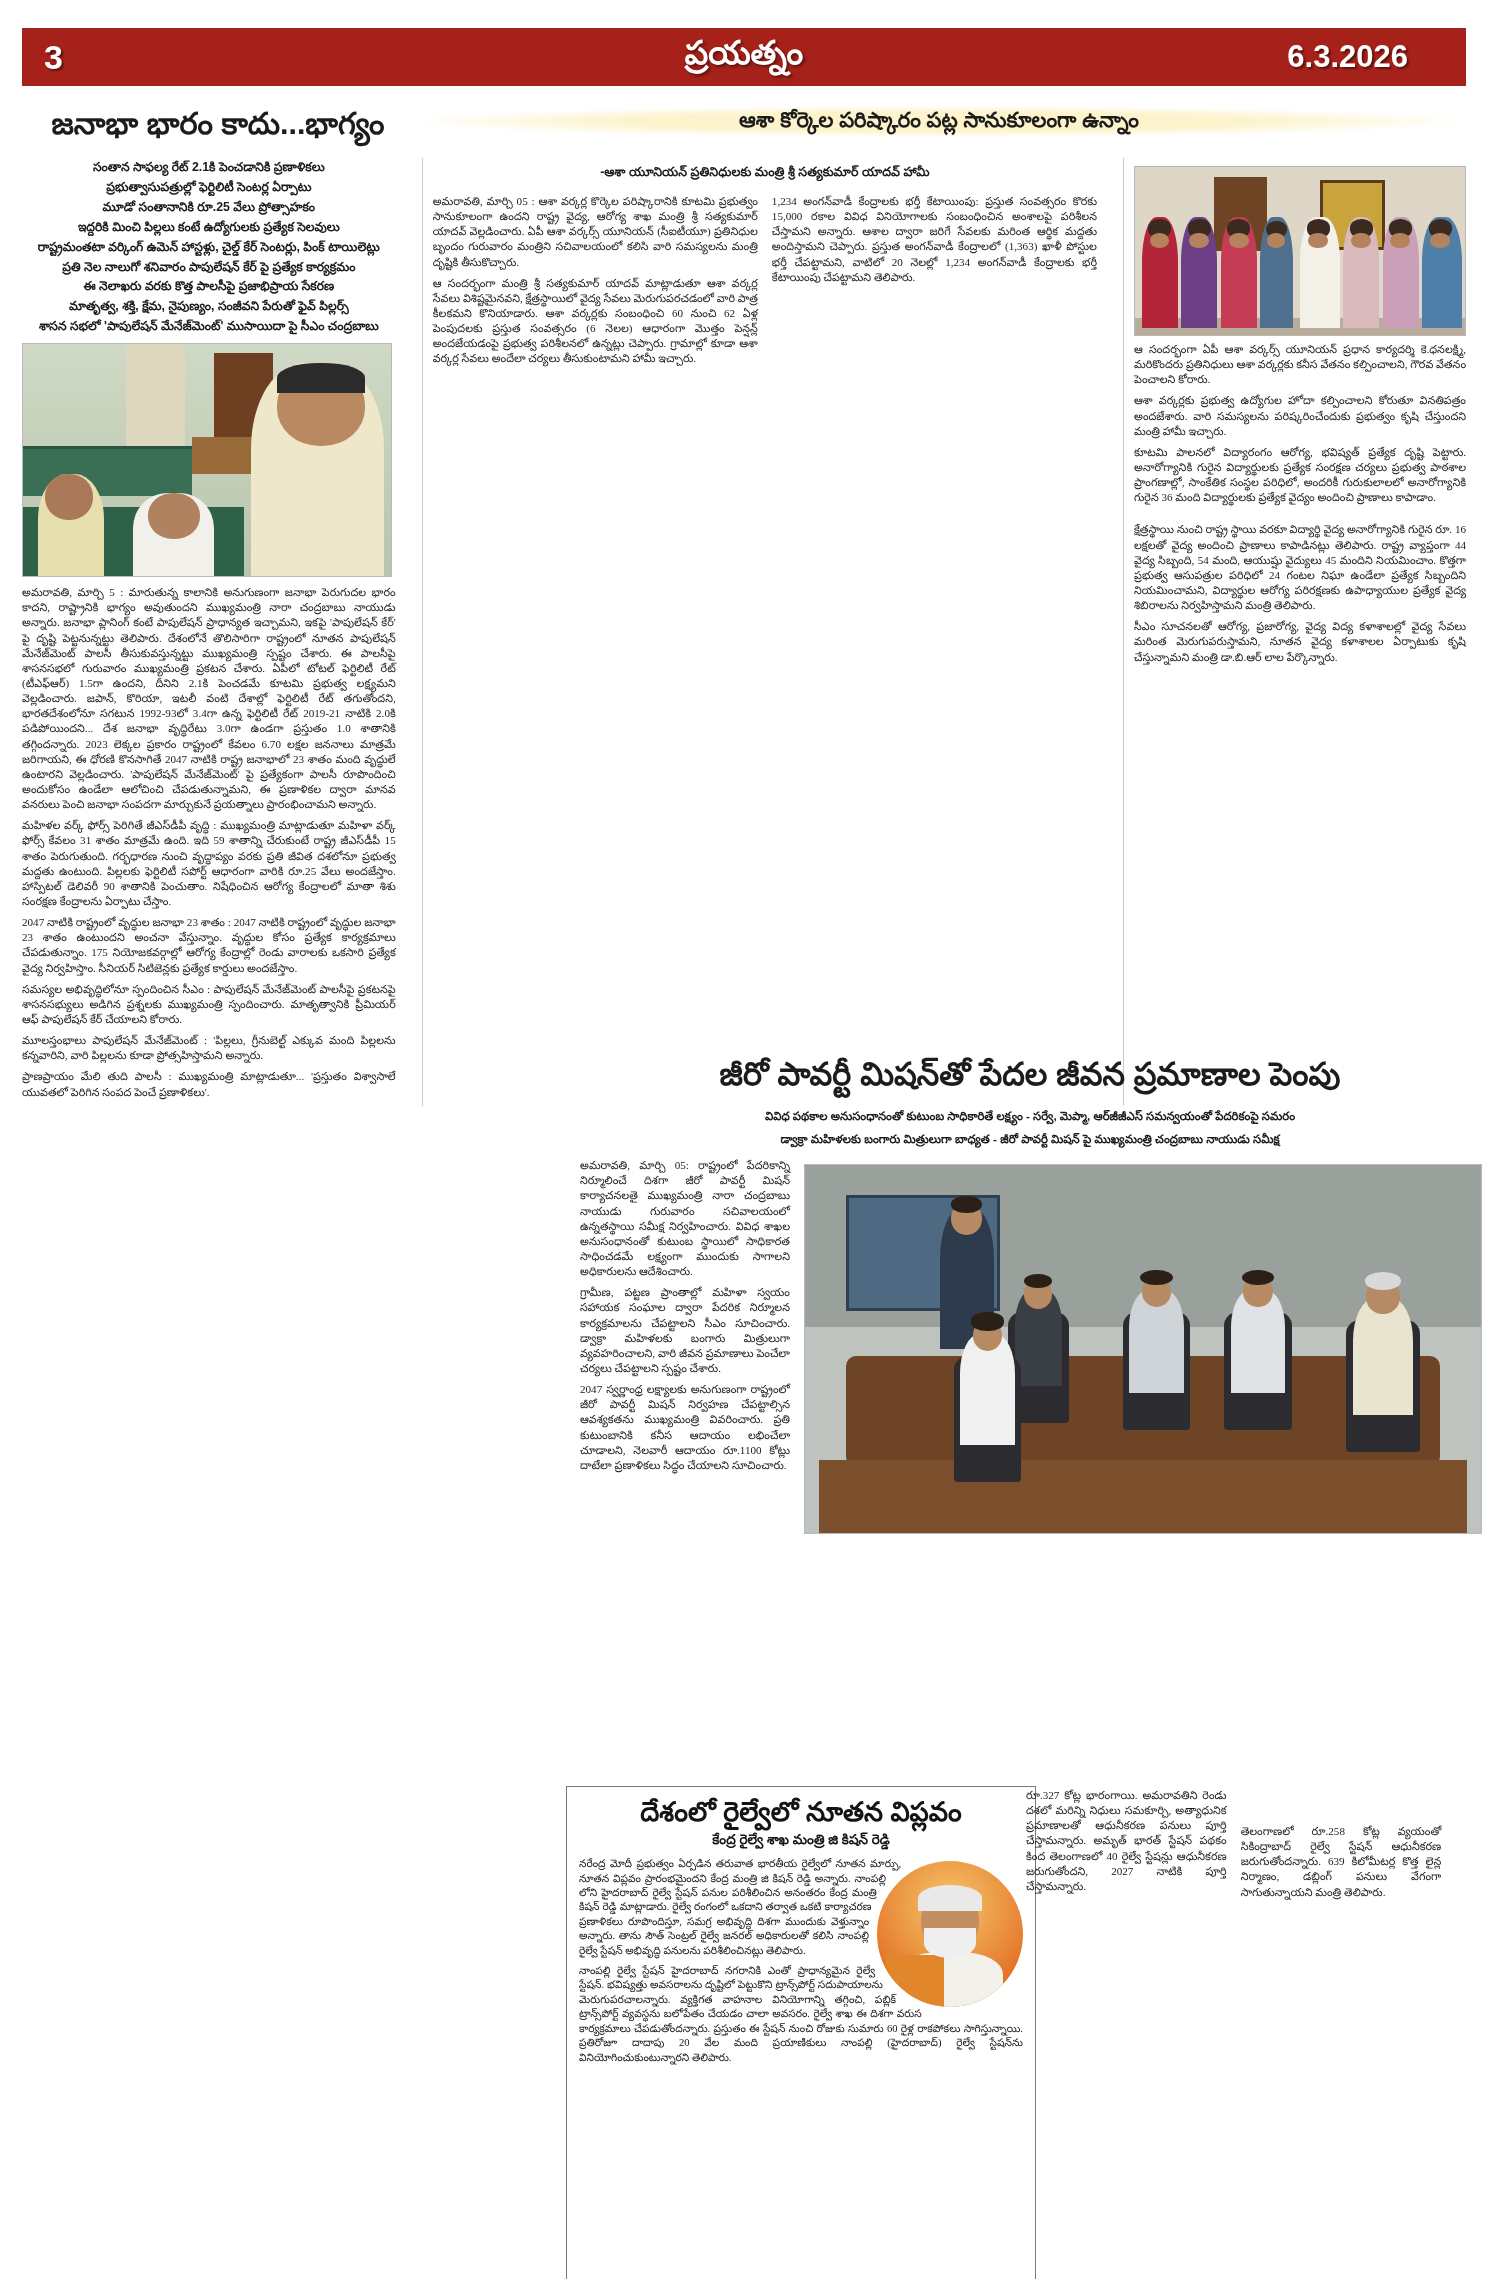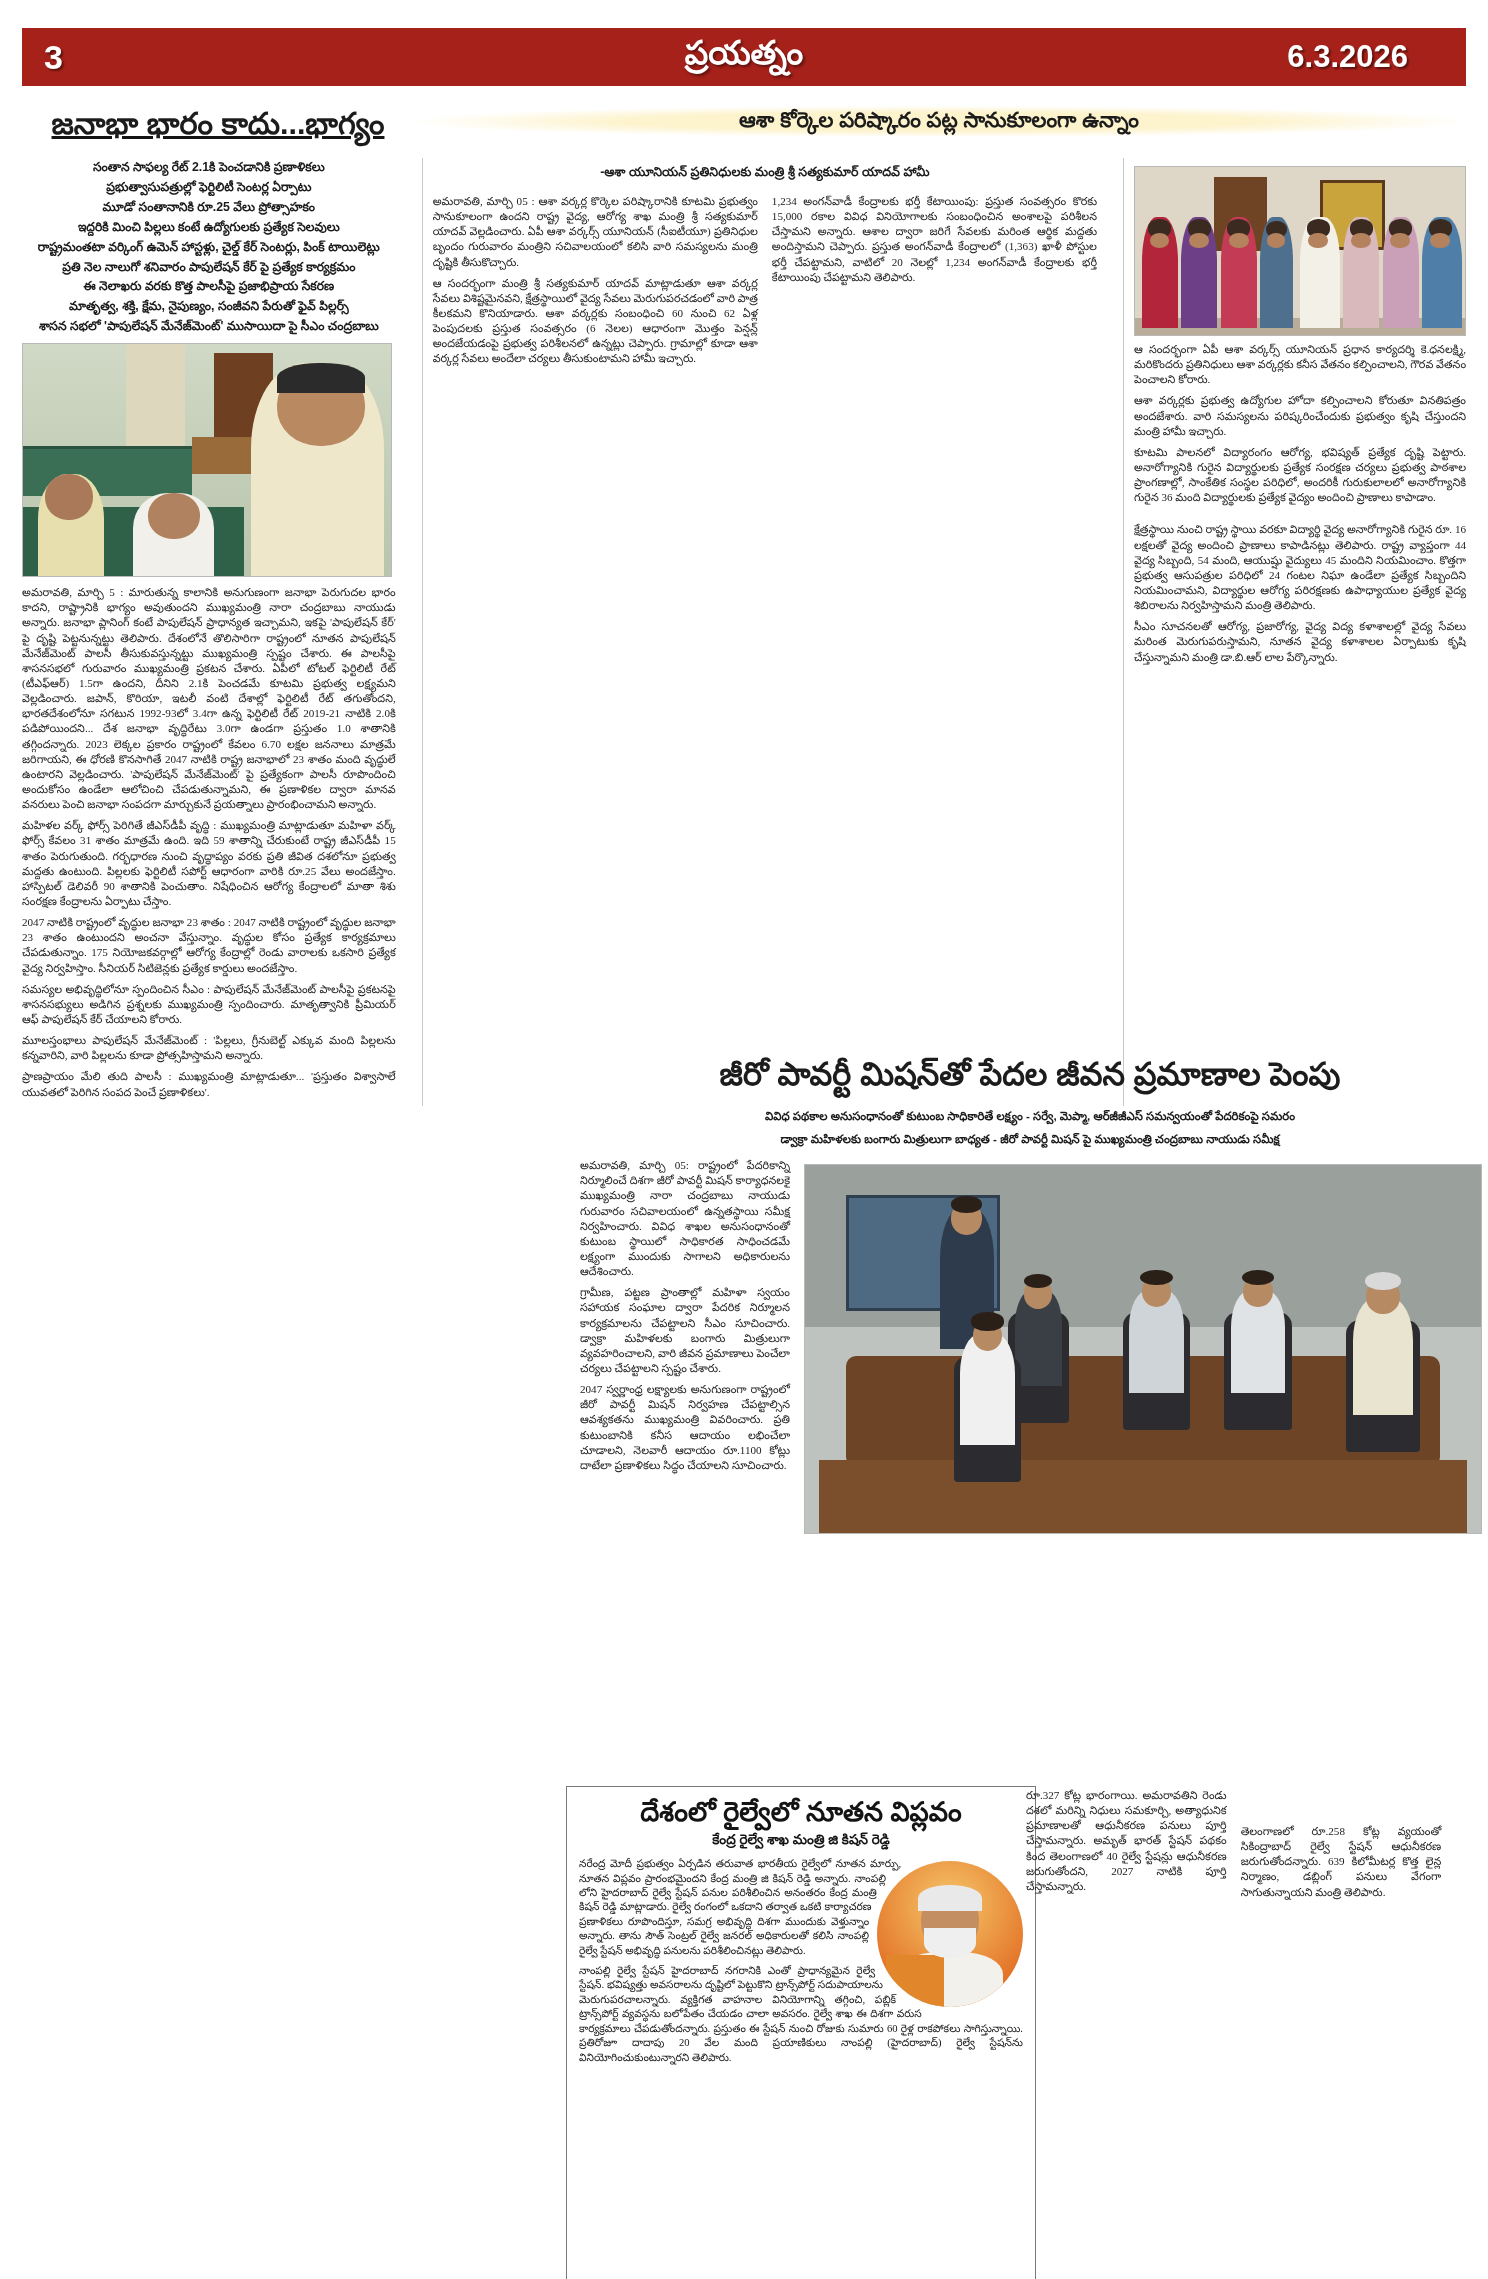--- a/index.html
+++ b/index.html
@@ -141,21 +141,21 @@
 
 <div class="page">
 
   <div class="masthead">
     <div class="mh-page">3</div>
     <div class="mh-title tel">ప్రయత్నం</div>
     <div class="mh-date">6.3.2026</div>
   </div>
 
   <div style="display:flex;margin-top:14px;">
-    <div style="width:392px;text-decoration:underline;">
+    <div style="width:392px;">
       <div class="hl head-left">జనాభా భారం కాదు...భాగ్యం</div>
     </div>
     <div style="width:1050px;">
       <div class="hl head-mid glow">ఆశా కోర్కెల పరిష్కారం పట్ల సానుకూలంగా ఉన్నాం</div>
     </div>
   </div>
 
   <div class="top">
 
     <div class="z-left">
@@ -256,21 +256,21 @@
   <div style="position:absolute;left:580px;top:1028px;width:900px;">
     <div class="hl head-zero" style="text-align:center;">జీరో పావర్టీ మిషన్‌తో పేదల జీవన ప్రమాణాల పెంపు</div>
     <div class="kicker" style="margin-top:10px;line-height:2.0;font-size:11.6px;">
       <div>వివిధ పథకాల అనుసంధానంతో కుటుంబ సాధికారితే లక్ష్యం - సర్వే, మెప్మా, ఆర్‌జీజీఎస్ సమన్వయంతో పేదరికంపై సమరం</div>
       <div>డ్వాక్రా మహిళలకు బంగారు మిత్రులుగా బాధ్యత - జీరో పావర్టీ మిషన్ పై ముఖ్యమంత్రి చంద్రబాబు నాయుడు సమీక్ష</div>
     </div>
 
     <div style="display:flex;gap:14px;margin-top:8px;">
       <div style="width:210px;">
         <div class="body">
-          <p style="margin:0 0 6px">అమరావతి, మార్చి 05: రాష్ట్రంలో పేదరికాన్ని నిర్మూలించే దిశగా జీరో పావర్టీ మిషన్ కార్యాధనలకై ముఖ్యమంత్రి నారా చంద్రబాబు నాయుడు గురువారం సచివాలయంలో ఉన్నతస్థాయి సమీక్ష నిర్వహించారు. వివిధ శాఖల అనుసంధానంతో కుటుంబ స్థాయిలో సాధికారత సాధించడమే లక్ష్యంగా ముందుకు సాగాలని అధికారులను ఆదేశించారు.</p>
+          <p style="margin:0 0 6px">అమరావతి, మార్చి 05: రాష్ట్రంలో పేదరికాన్ని నిర్మూలించే దిశగా జీరో పావర్టీ మిషన్ కార్యాచనలతై ముఖ్యమంత్రి నారా చంద్రబాబు నాయుడు గురువారం సచివాలయంలో ఉన్నతస్థాయి సమీక్ష నిర్వహించారు. వివిధ శాఖల అనుసంధానంతో కుటుంబ స్థాయిలో సాధికారత సాధించడమే లక్ష్యంగా ముందుకు సాగాలని అధికారులను ఆదేశించారు.</p>
           <p style="margin:0 0 6px">గ్రామీణ, పట్టణ ప్రాంతాల్లో మహిళా స్వయం సహాయక సంఘాల ద్వారా పేదరిక నిర్మూలన కార్యక్రమాలను చేపట్టాలని సీఎం సూచించారు. డ్వాక్రా మహిళలకు బంగారు మిత్రులుగా వ్యవహరించాలని, వారి జీవన ప్రమాణాలు పెంచేలా చర్యలు చేపట్టాలని స్పష్టం చేశారు.</p>
           <p style="margin:0 0 6px">2047 స్వర్ణాంధ్ర లక్ష్యాలకు అనుగుణంగా రాష్ట్రంలో జీరో పావర్టీ మిషన్ నిర్వహణ చేపట్టాల్సిన ఆవశ్యకతను ముఖ్యమంత్రి వివరించారు. ప్రతి కుటుంబానికి కనీస ఆదాయం లభించేలా చూడాలని, నెలవారీ ఆదాయం రూ.1100 కోట్లు దాటేలా ప్రణాళికలు సిద్ధం చేయాలని సూచించారు.</p>
         </div>
       </div>
       <div style="width:676px;">
         <div class="photo ph-meeting" style="width:100%;height:368px;">
           <div class="room"></div>
           <div class="panelwall"></div>
           <div class="screen"></div>
           <div class="table"></div>

